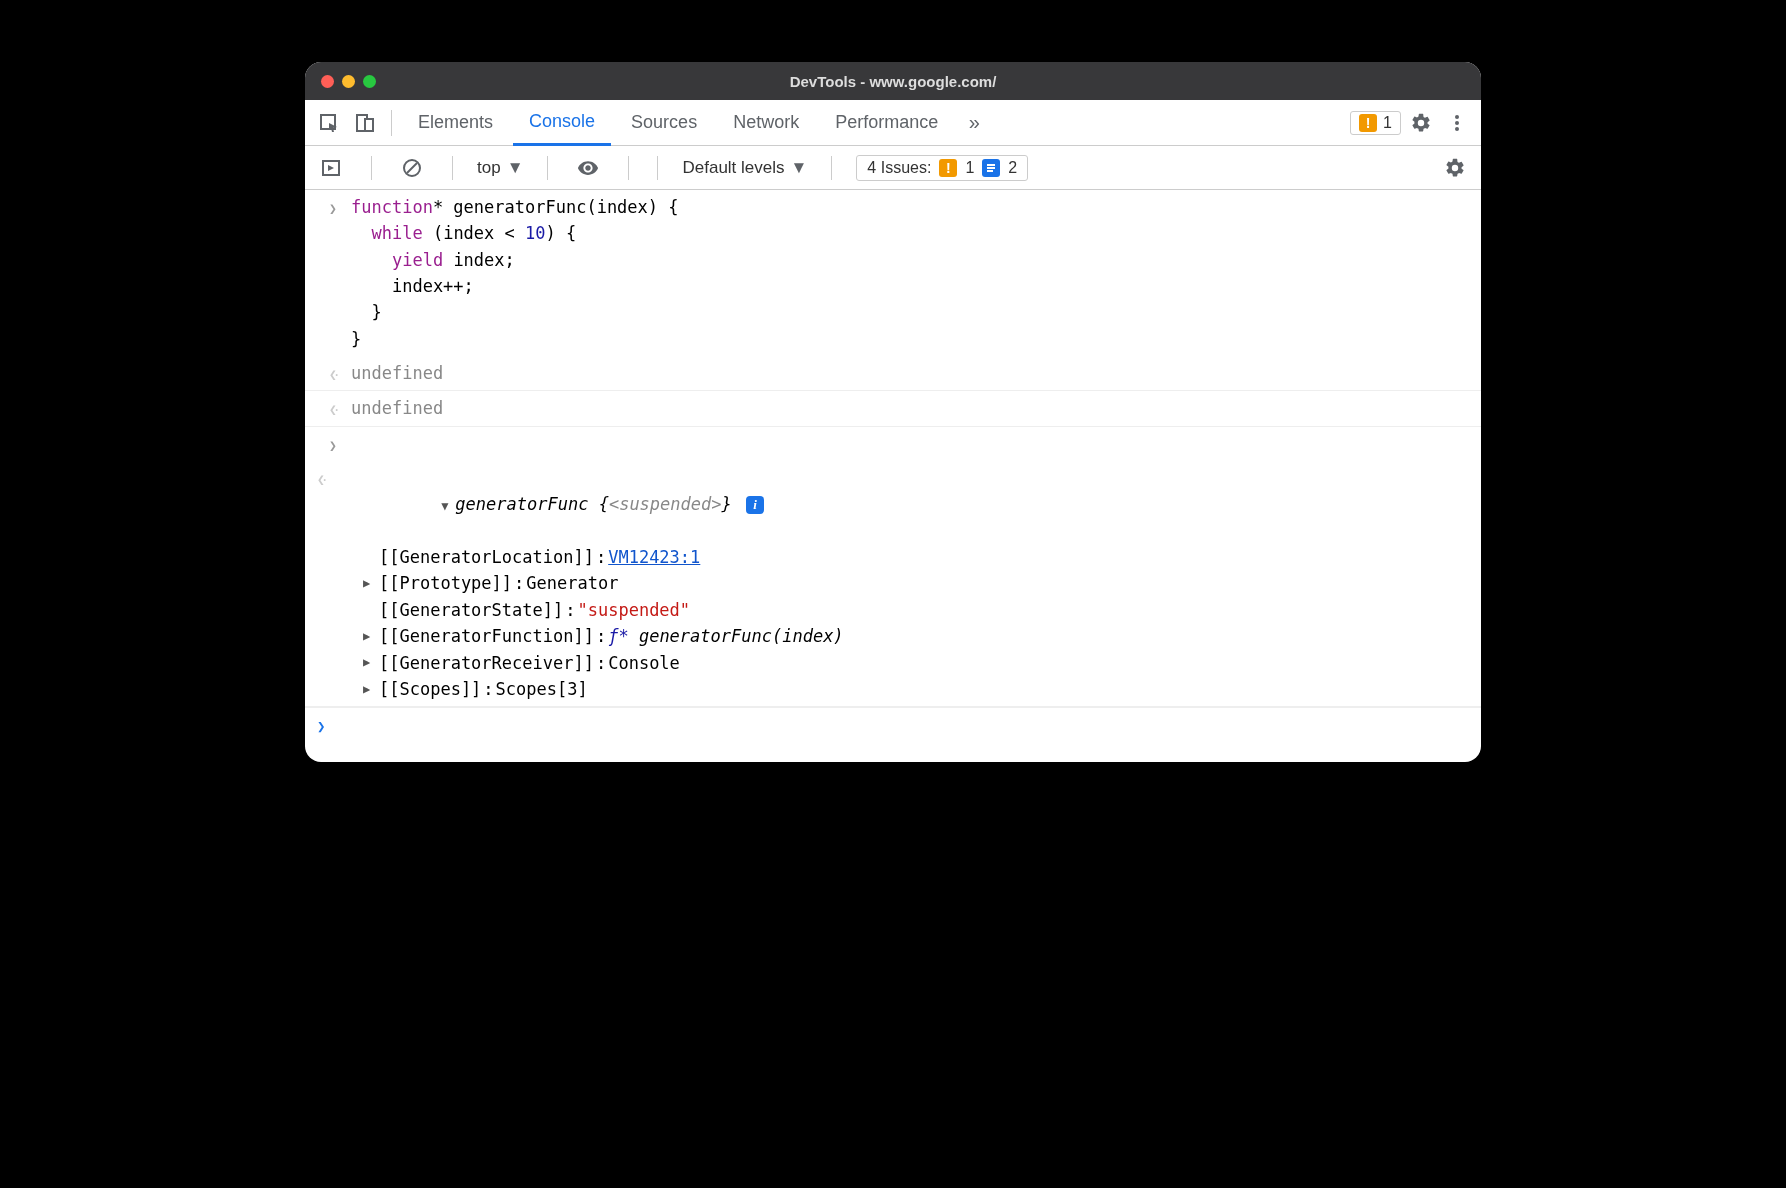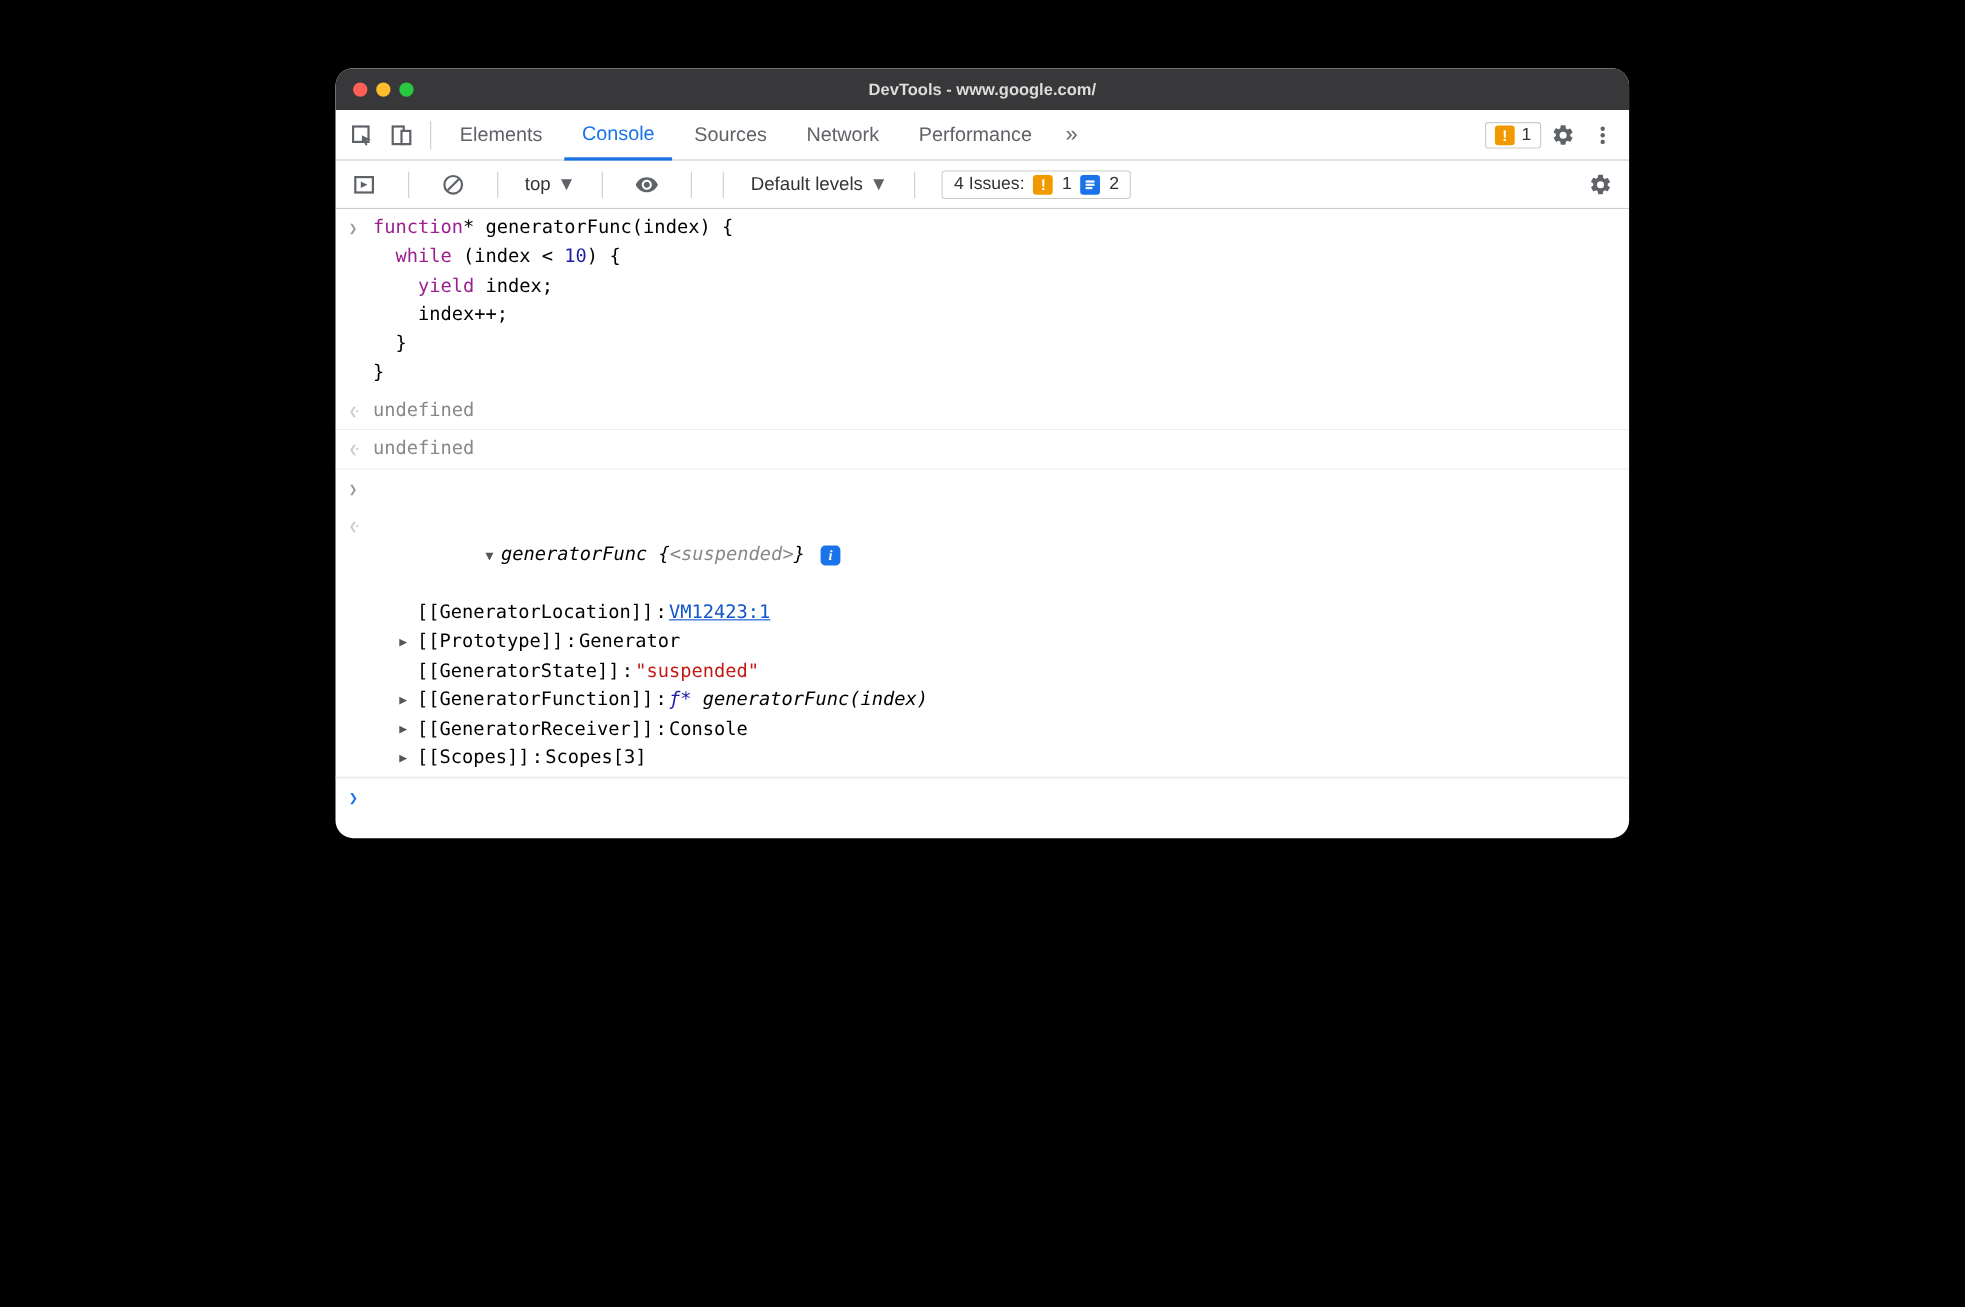--- a/index.html
+++ b/index.html
@@ -136,21 +136,21 @@
       color: #fff; font-weight: bold; font-size: 12px;
     }
     .console-body {
       font-family: Menlo, Consolas, monospace;
       font-size: 17px;
       line-height: 1.55;
     }
     .row {
       display: flex;
       border-bottom: 1px solid #eee;
-      padding: 4px 12px;
+      padding: 4px 24px;
     }
     .row.no-border { border-bottom: none; }
     .gutter {
       width: 22px;
       flex-shrink: 0;
       color: #888;
       text-align: left;
       user-select: none;
     }
     .gutter.in::before { content: "❯"; color: #999; font-size: 13px; }

